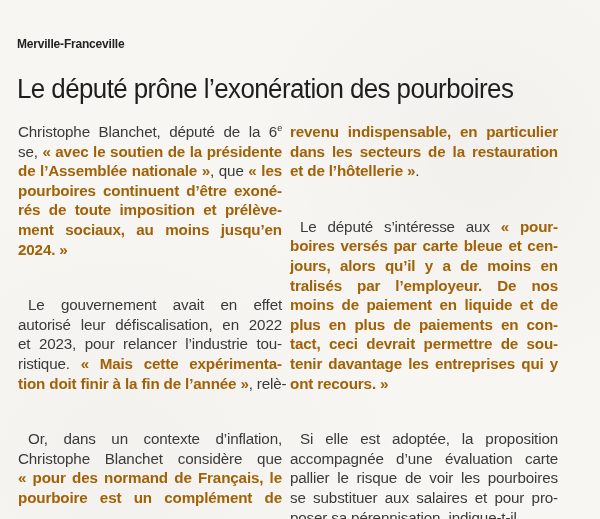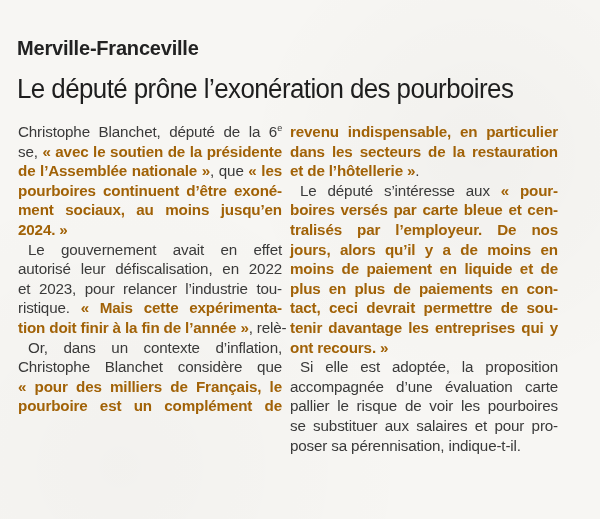--- a/index.html
+++ b/index.html
@@ -12,21 +12,21 @@
     }
     .paper-grain {
       position: absolute; inset: 0;
       background:
         radial-gradient(circle at 80% 30%, rgba(0,0,0,0.025), transparent 40%),
         radial-gradient(circle at 20% 90%, rgba(0,0,0,0.02), transparent 45%);
       pointer-events: none;
     }
     .kicker {
       position: absolute; left: 17px; top: 37px;
-      font-size: 20px; font-weight: bold; letter-spacing: -0.2px;
+      font-size: 12px; font-weight: bold; letter-spacing: -0.2px;
       color: #222;
     }
     .headline {
       position: absolute; left: 17px; top: 74px;
       font-size: 27px; font-weight: normal; letter-spacing: -0.6px;
       color: #1e1e1e;
       transform: scaleX(0.96); transform-origin: left;
       white-space: nowrap;
     }
     .column {
@@ -35,57 +35,58 @@
       color: #3a3a3a;
     }
     .col-left { left: 18px; width: 264px; }
     .col-right { left: 290px; width: 268px; }
     .line {
       display: block; white-space: nowrap;
       text-align: justify; text-align-last: justify;
       letter-spacing: -0.15px;
     }
     .line.last { text-align-last: left; }
-    .line.indent { padding-left: 10px; }
+    .line.indent { padding-left: 10px; margin-top: 36px; }
     .b { font-weight: bold; color: #a16207; }
     sup { font-size: 9px; vertical-align: 6px; line-height: 0; }
   </style>
 </head>
 <body>
 
 <div class="paper-grain"></div>
 
 <div class="kicker">Merville-Franceville</div>
 <h1 class="headline" style="margin:0;">Le député prône l’exonération des pourboires</h1>
 
 <div class="column col-left" id="col-left">
     <span class="line"><span>Christophe Blanchet, député de la 6</span><sup>e</sup></span>
     <span class="line"><span>se, </span><span class="b">« avec le soutien de la présidente</span></span>
     <span class="line"><span class="b">de l’Assemblée nationale »</span><span>, que </span><span class="b">« les</span></span>
     <span class="line"><span class="b">pourboires continuent d’être exoné-</span></span>
+    <span class="line"><span class="b">rés de toute imposition et prélève-</span></span>
     <span class="line"><span class="b">ment sociaux, au moins jusqu’en</span></span>
     <span class="line last"><span class="b">2024. »</span></span>
     <span class="line indent"><span>Le gouvernement avait en effet</span></span>
     <span class="line"><span>autorisé leur défiscalisation, en 2022</span></span>
     <span class="line"><span>et 2023, pour relancer l’industrie tou-</span></span>
     <span class="line"><span>ristique. </span><span class="b">« Mais cette expérimenta-</span></span>
     <span class="line"><span class="b">tion doit finir à la fin de l’année »</span><span>, relè-</span></span>
     <span class="line indent"><span>Or, dans un contexte d’inflation,</span></span>
     <span class="line"><span>Christophe Blanchet considère que</span></span>
-    <span class="line"><span class="b">« pour des milliers de Français, le</span></span>
+    <span class="line"><span class="b">« pour des normand de Français, le</span></span>
     <span class="line"><span class="b">pourboire est un complément de</span></span>
   </div>
 <div class="column col-right" id="col-right">
     <span class="line"><span class="b">revenu indispensable, en particulier</span></span>
     <span class="line"><span class="b">dans les secteurs de la restauration</span></span>
     <span class="line last"><span class="b">et de l’hôtellerie »</span><span>.</span></span>
     <span class="line indent"><span>Le député s’intéresse aux </span><span class="b">« pour-</span></span>
     <span class="line"><span class="b">boires versés par carte bleue et cen-</span></span>
+    <span class="line"><span class="b">jours, alors qu’il y a de moins en</span></span>
     <span class="line"><span class="b">tralisés par l’employeur. De nos</span></span>
-    <span class="line"><span class="b">jours, alors qu’il y a de moins en</span></span>
     <span class="line"><span class="b">moins de paiement en liquide et de</span></span>
     <span class="line"><span class="b">plus en plus de paiements en con-</span></span>
     <span class="line"><span class="b">tact, ceci devrait permettre de sou-</span></span>
     <span class="line"><span class="b">tenir davantage les entreprises qui y</span></span>
     <span class="line last"><span class="b">ont recours. »</span></span>
     <span class="line indent"><span>Si elle est adoptée, la proposition</span></span>
     <span class="line"><span>accompagnée d’une évaluation carte</span></span>
     <span class="line"><span>pallier le risque de voir les pourboires</span></span>
     <span class="line"><span>se substituer aux salaires et pour pro-</span></span>
     <span class="line last"><span>poser sa pérennisation, indique-t-il.</span></span>

